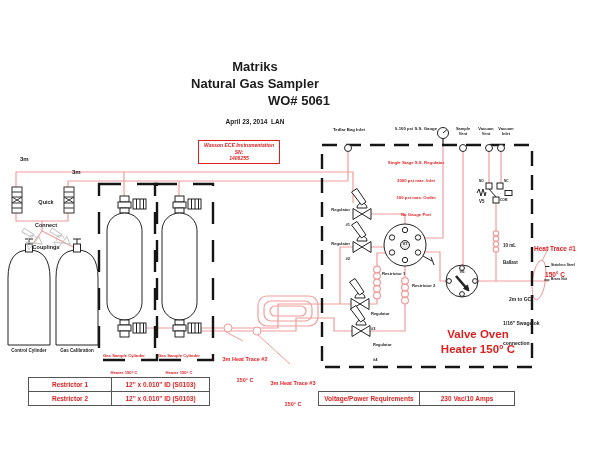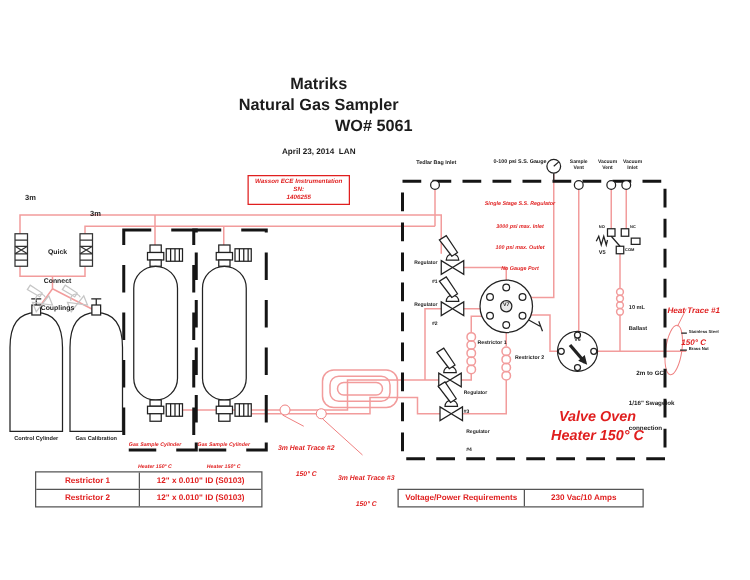--- a/index.html
+++ b/index.html
@@ -1,21 +1,21 @@
 <!DOCTYPE html>
 <html><head>
 <meta charset="utf-8">
 <style>
   html,body{margin:0;padding:0;background:#fff;}
   #canvas{position:relative;width:576px;height:464px;background:#fff;
           font-family:"Liberation Sans",sans-serif;overflow:hidden;}
   svg{position:absolute;left:0;top:0;}
   .lb{position:absolute;font-weight:700;color:#1c1c1c;line-height:1.15;white-space:pre;}
   .ctr{transform:translateX(-50%);text-align:center;}
-  .red{color:#e01f1f;font-style:italic;}
+  .red{color:#e01f1f;}
   .wrap{white-space:normal;}
   .snbox{position:absolute;border:1px solid #e01f1f;color:#e01f1f;font-style:italic;
          font-weight:700;text-align:center;font-size:5px;line-height:6.5px;padding:1px 2px;}
   .tbl{position:absolute;border:1px solid #555;display:flex;flex-direction:column;background:#fff;}
   .trow{display:flex;}
   .trow + .trow{border-top:1px solid #555;}
   .tc{display:flex;align-items:center;justify-content:center;color:#e01f1f;
       font-weight:700;font-size:6.5px;height:13px;}
   .tc1{width:82px;border-right:1px solid #555;}
   .tc2{flex:1;}

